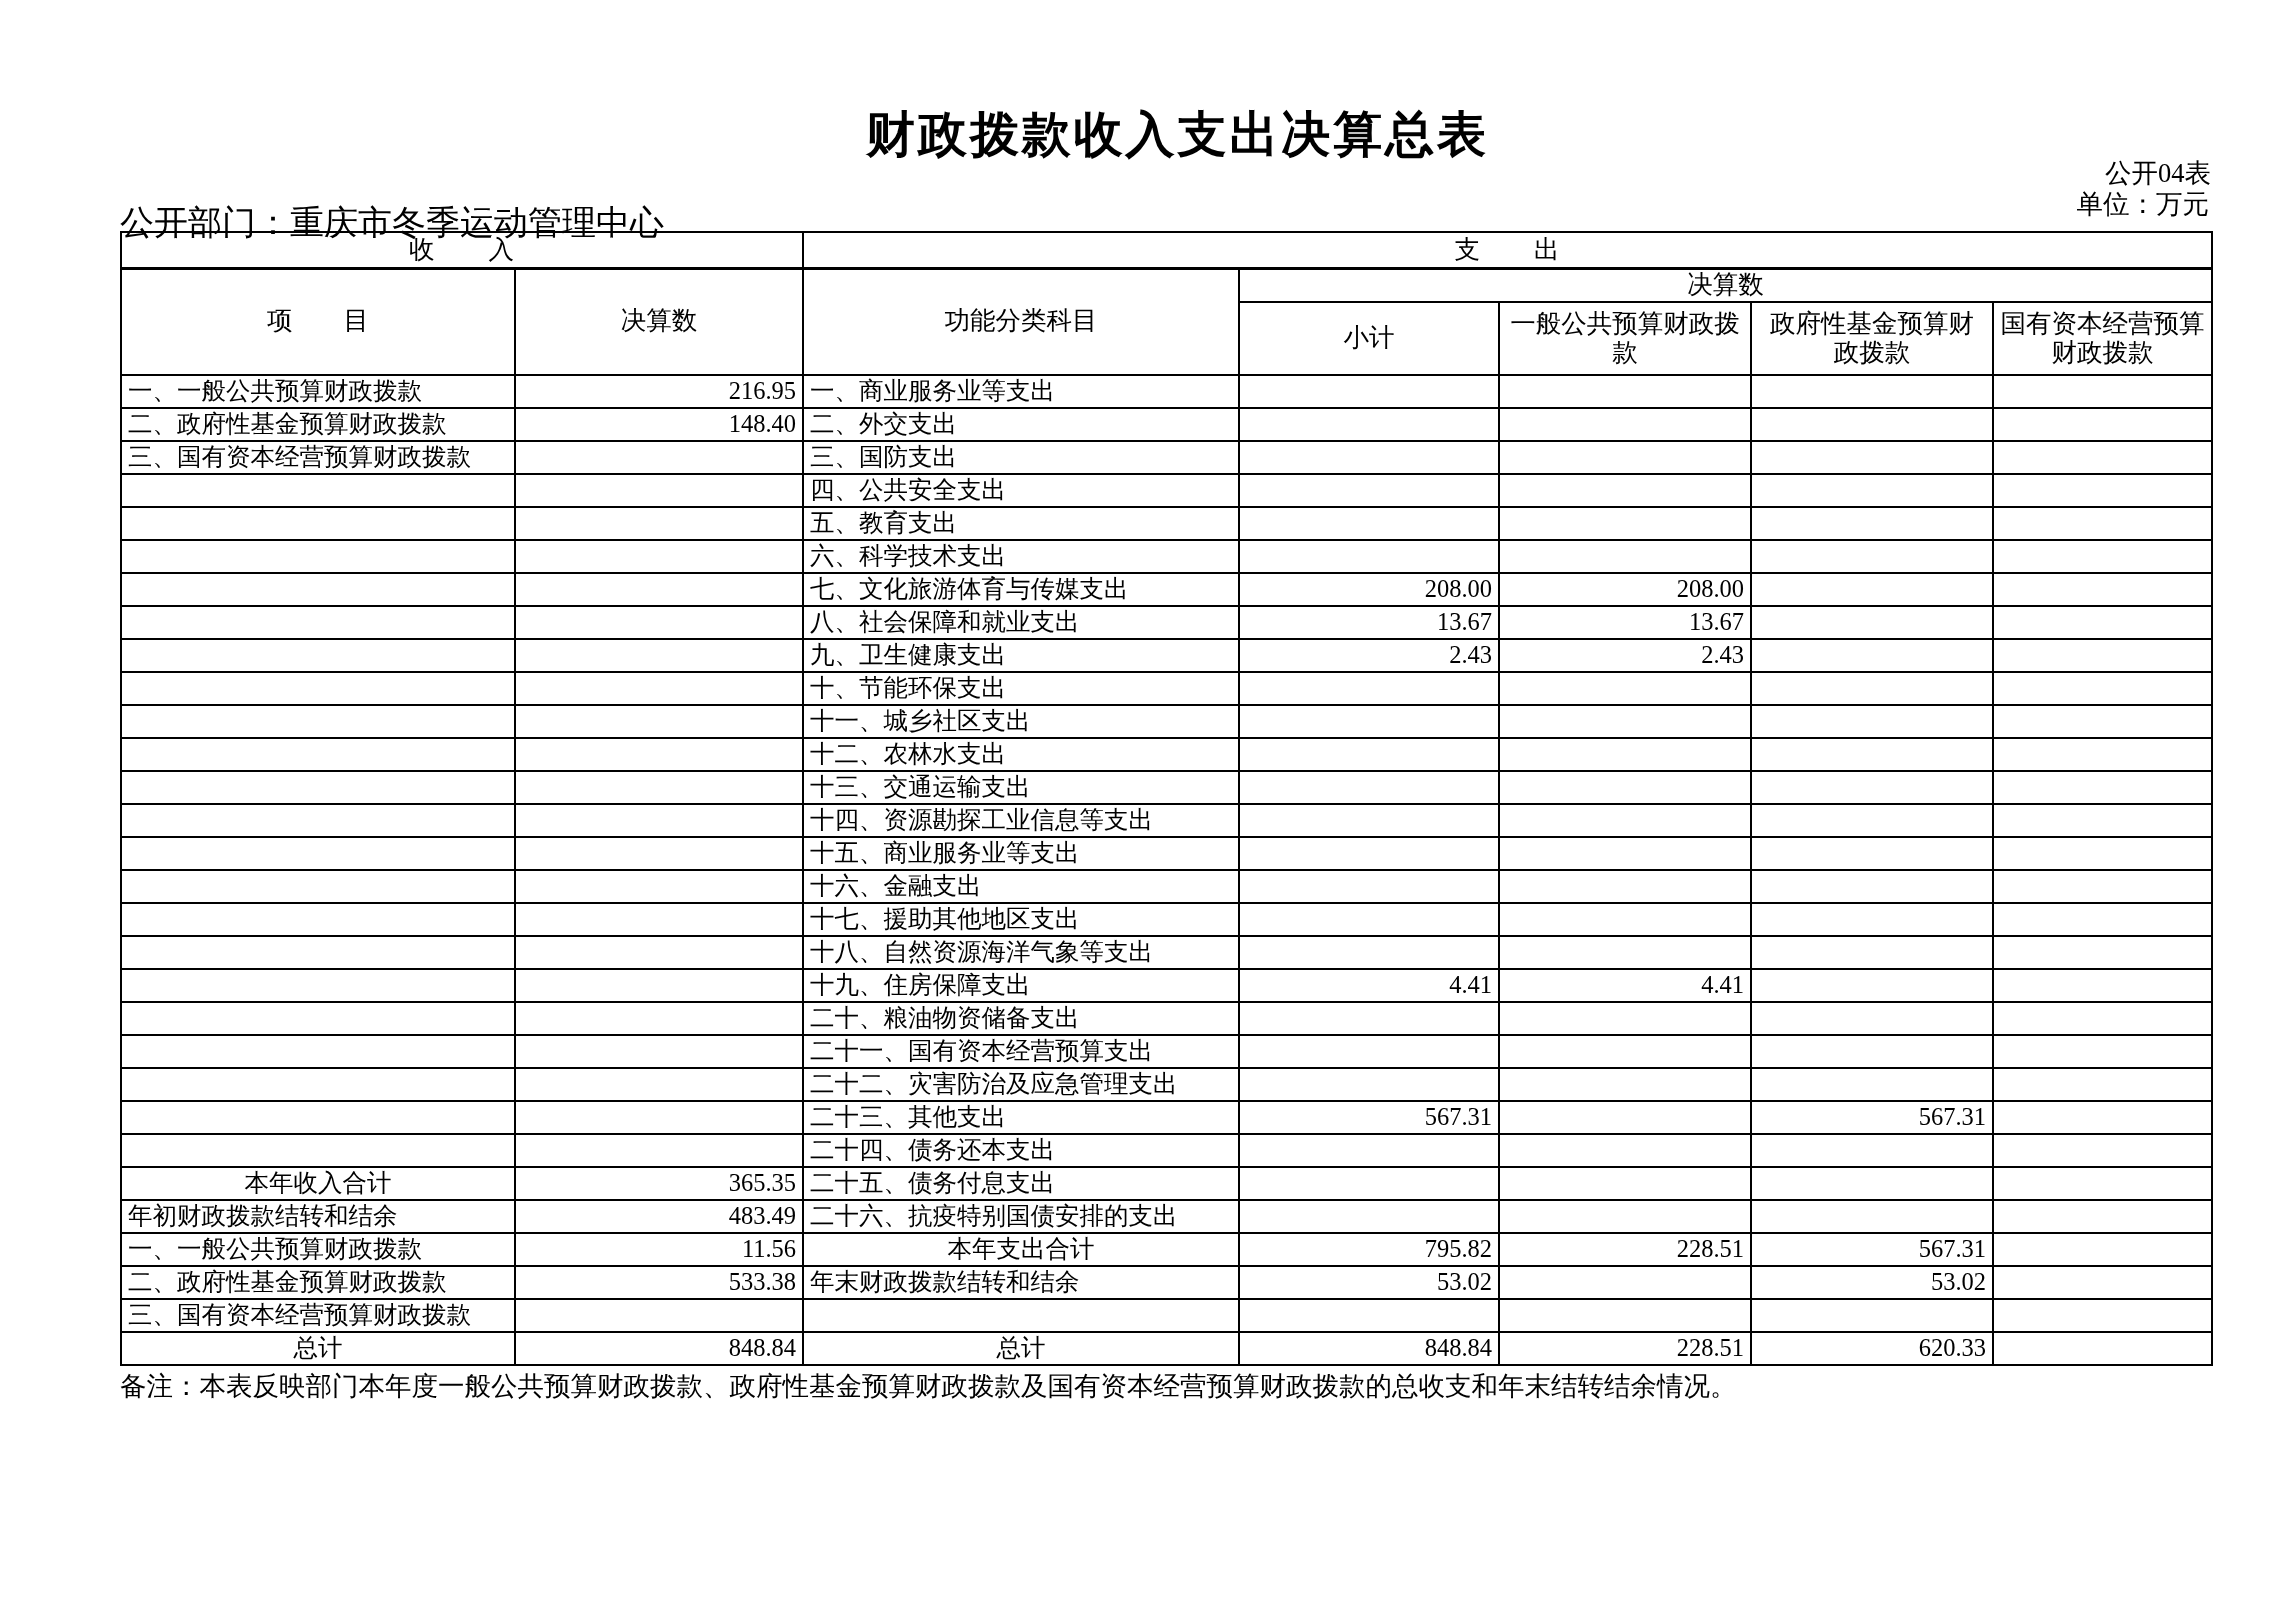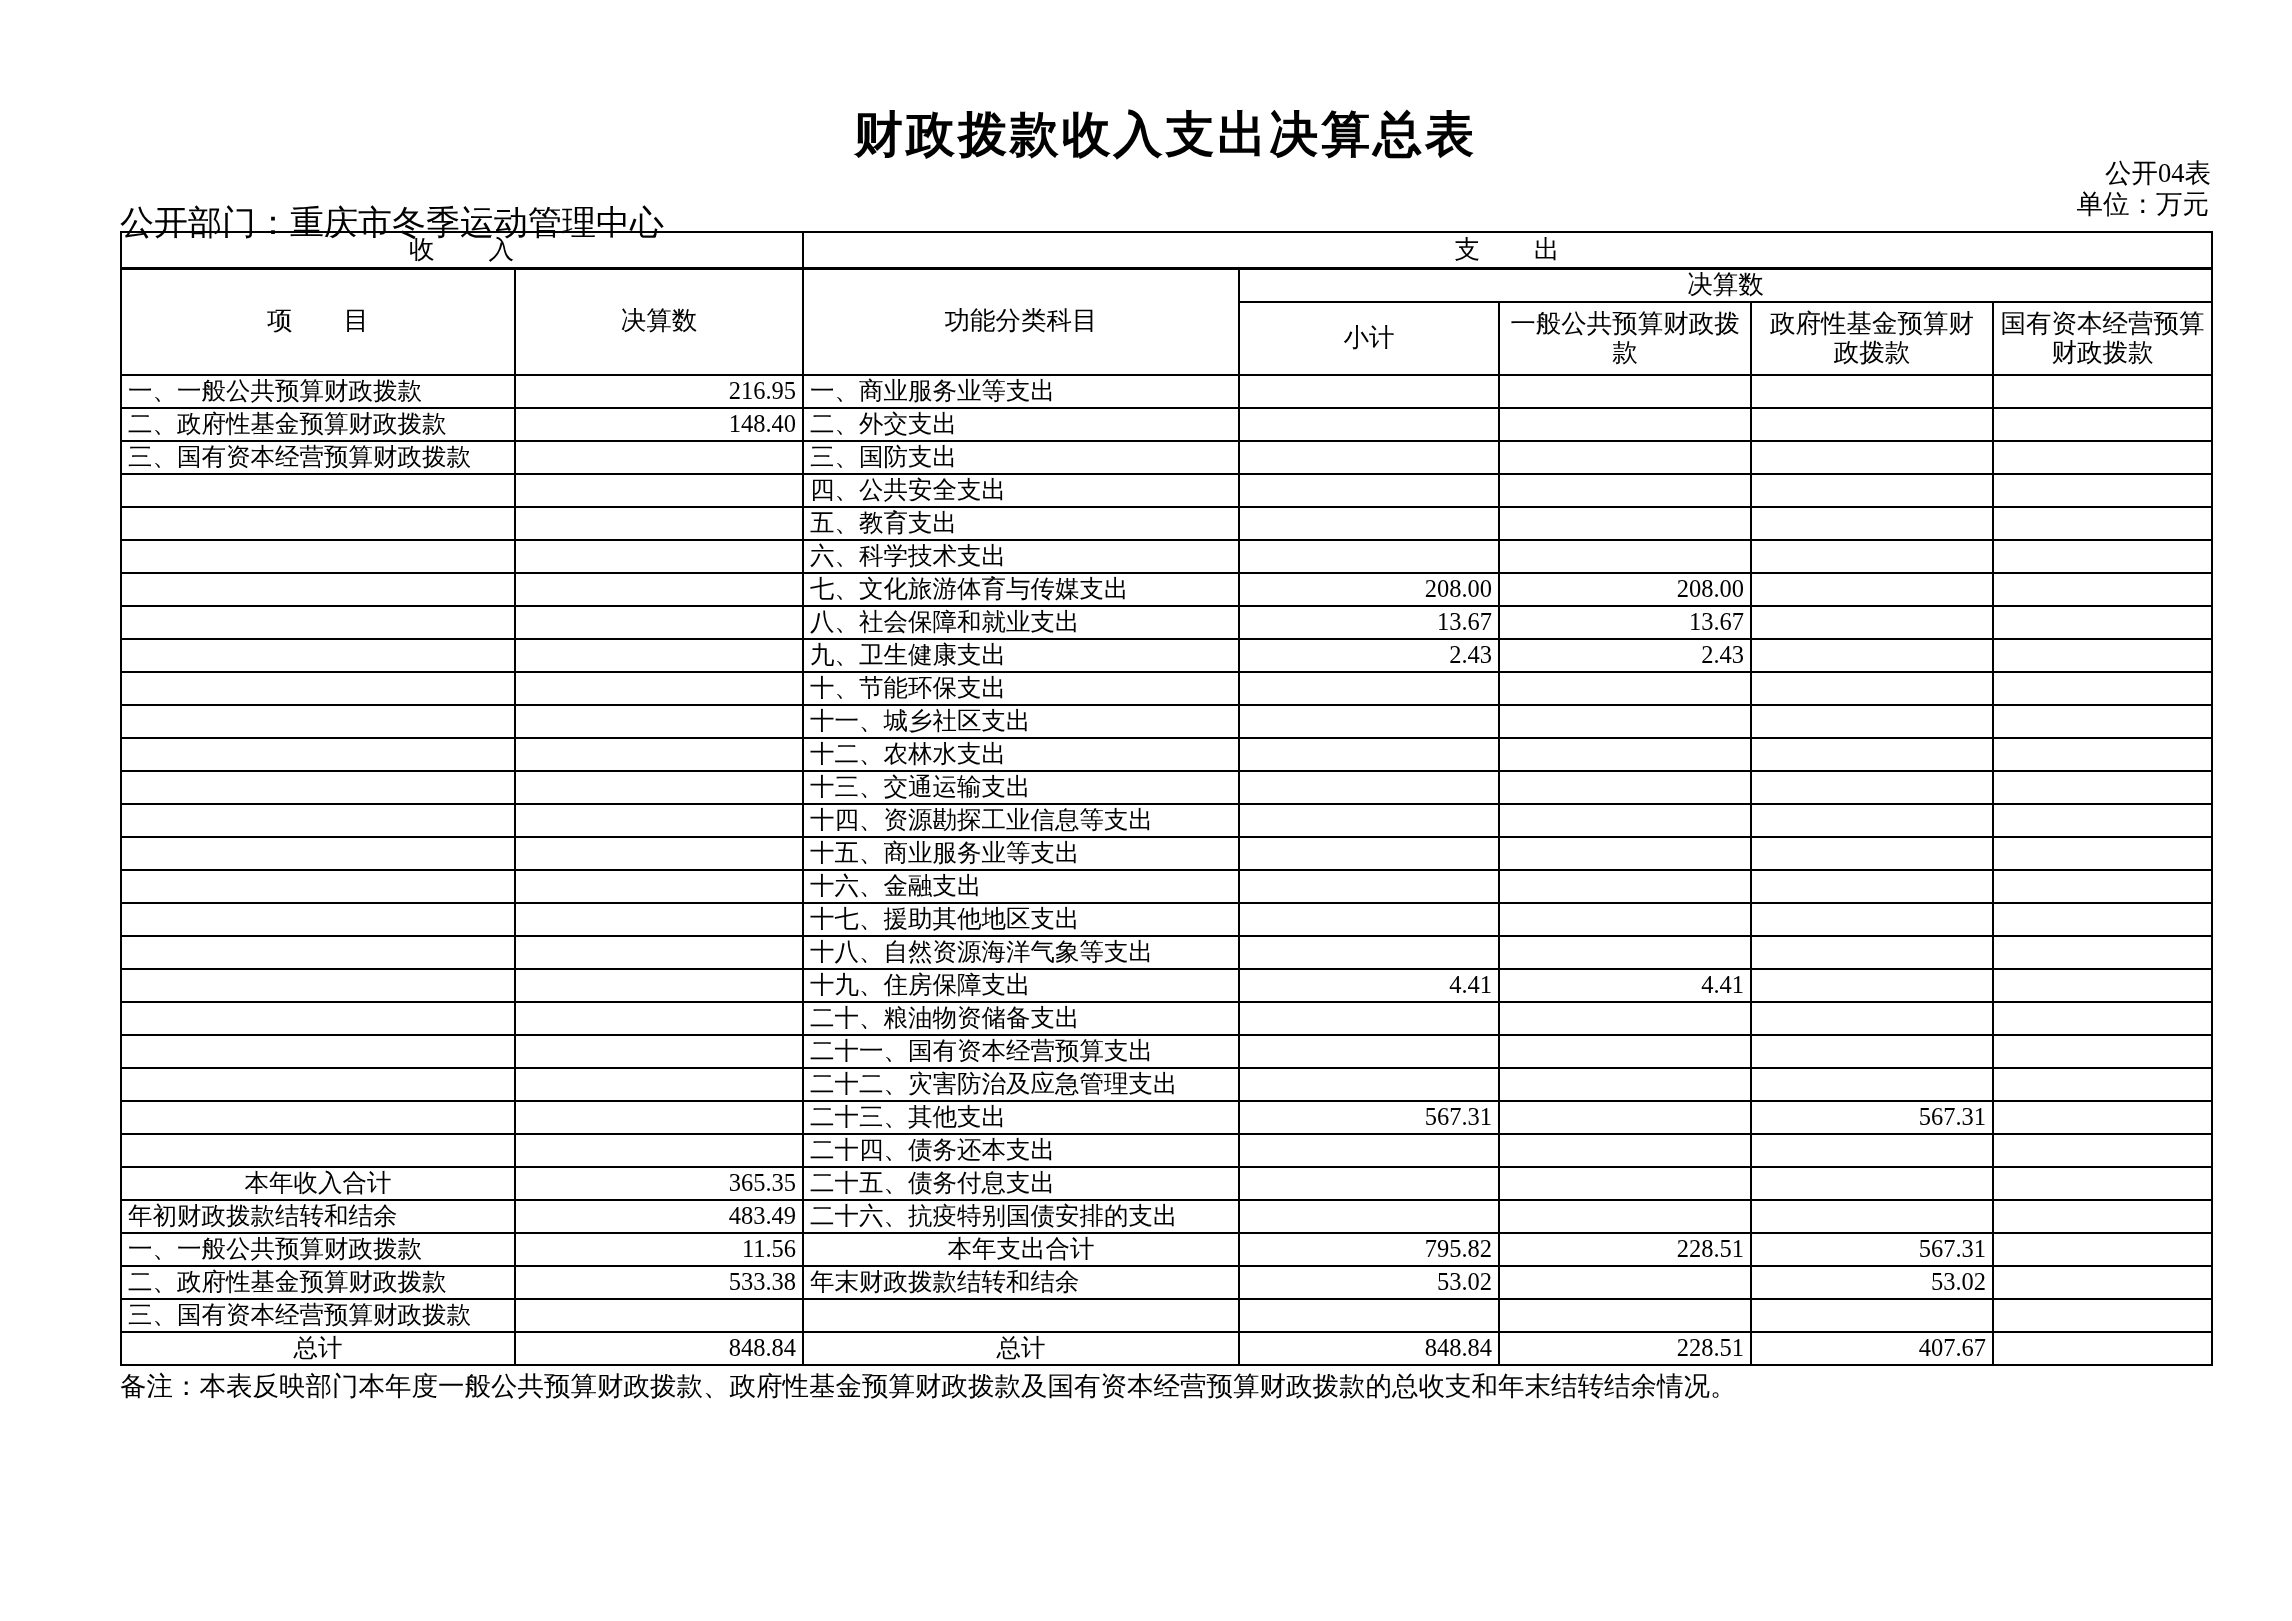--- a/index.html
+++ b/index.html
@@ -2,21 +2,21 @@
 <html><head>
 <meta charset="utf-8">
 <style>
   html,body{margin:0;padding:0;}
   body{
     width:2293px;height:1621px;background:#ffffff;color:#000;
     font-family:"Liberation Serif","DejaVu Serif",serif;
     position:relative;overflow:hidden;
   }
   .title{
-    position:absolute;top:102px;left:120px;width:2091px;
+    position:absolute;top:102px;left:132px;width:2091px;
     text-align:center;font-size:49px;font-weight:bold;letter-spacing:2.9px;
   }
   .table-code{
     position:absolute;top:155px;right:82px;font-size:26.5px;text-align:right;
   }
   .unit-label{
     position:absolute;top:186px;right:84px;font-size:26.5px;text-align:right;
   }
   .dept{
     position:absolute;top:200px;left:120px;font-size:34px;
@@ -342,20 +342,20 @@
         <td class="num"></td>
         <td class="num"></td>
         <td class="num"></td>
       </tr>
       <tr>
         <td class="center">总计</td>
         <td class="num">848.84</td>
         <td class="center">总计</td>
         <td class="num">848.84</td>
         <td class="num">228.51</td>
-        <td class="num">407.67</td>
+        <td class="num">620.33</td>
         <td class="num"></td>
       </tr>
     </tbody>
 </table>
 
 <div class="note">备注：本表反映部门本年度一般公共预算财政拨款、政府性基金预算财政拨款及国有资本经营预算财政拨款的总收支和年末结转结余情况。</div>
 
 
 </body></html>

